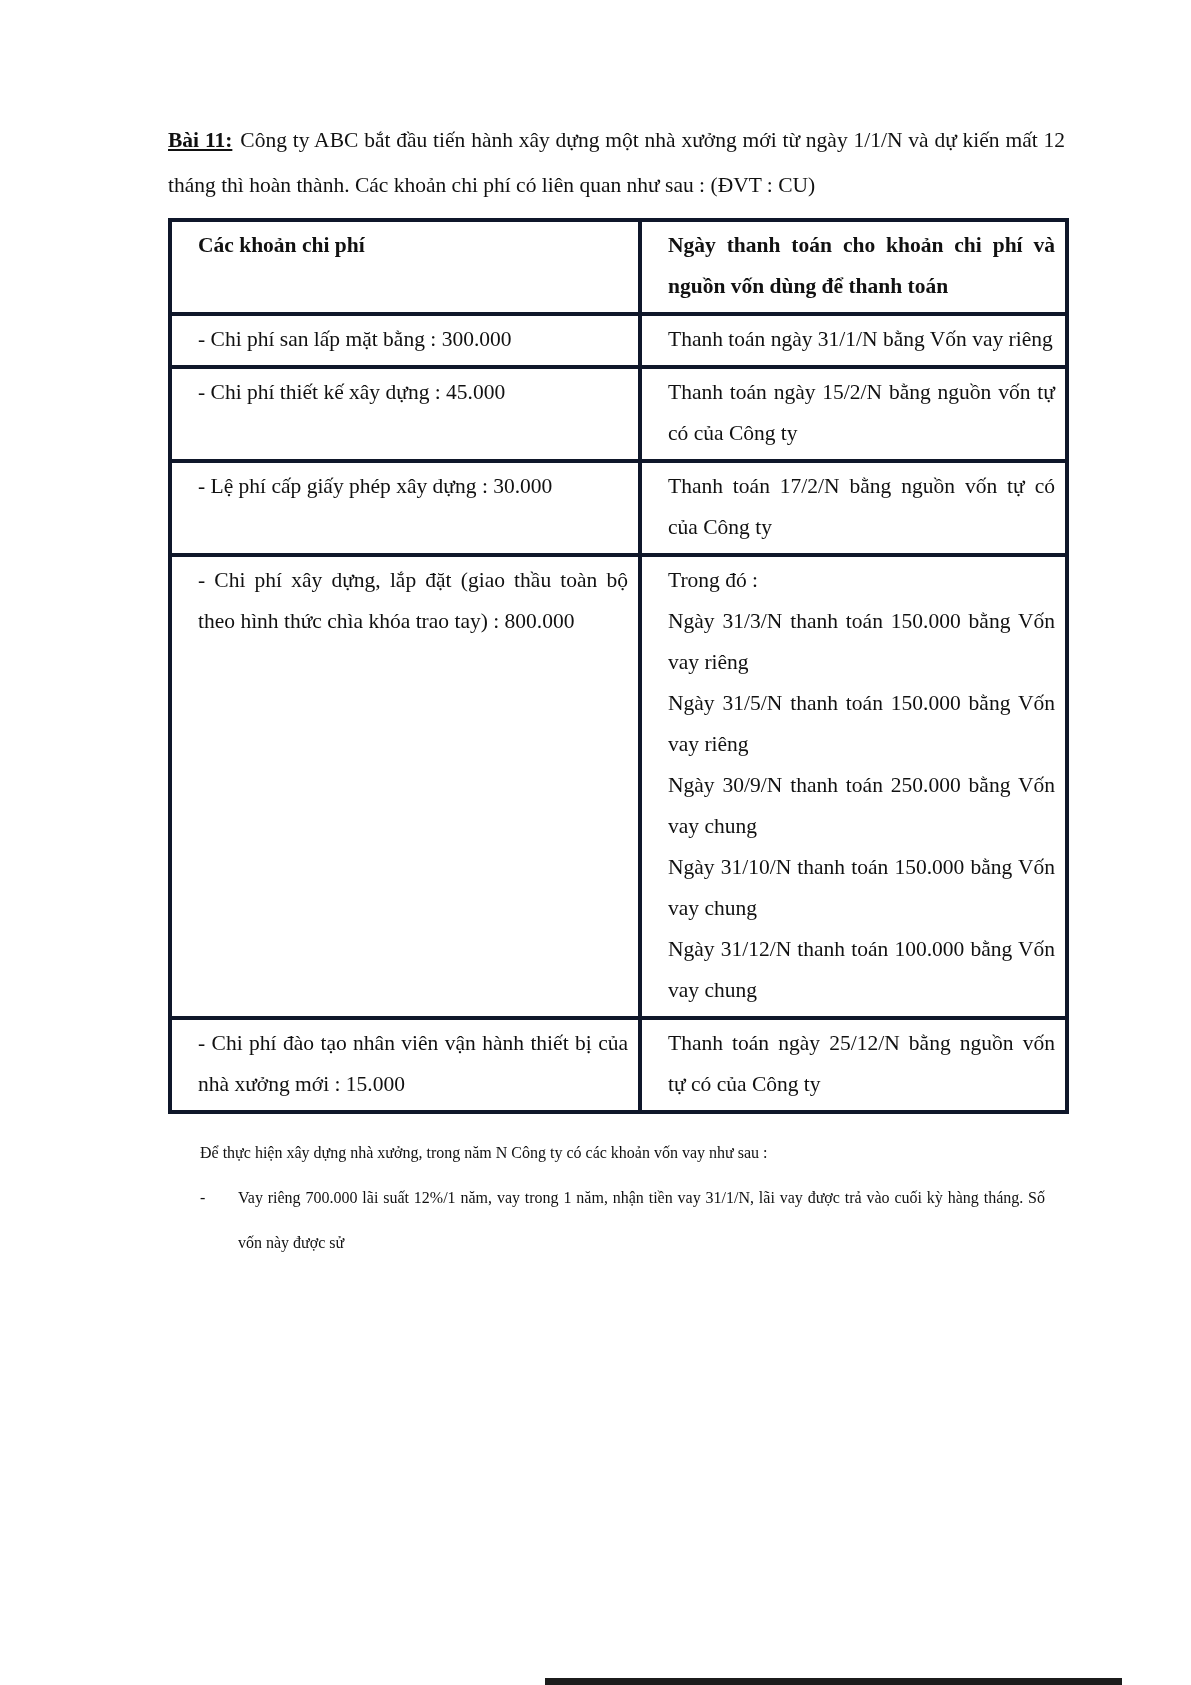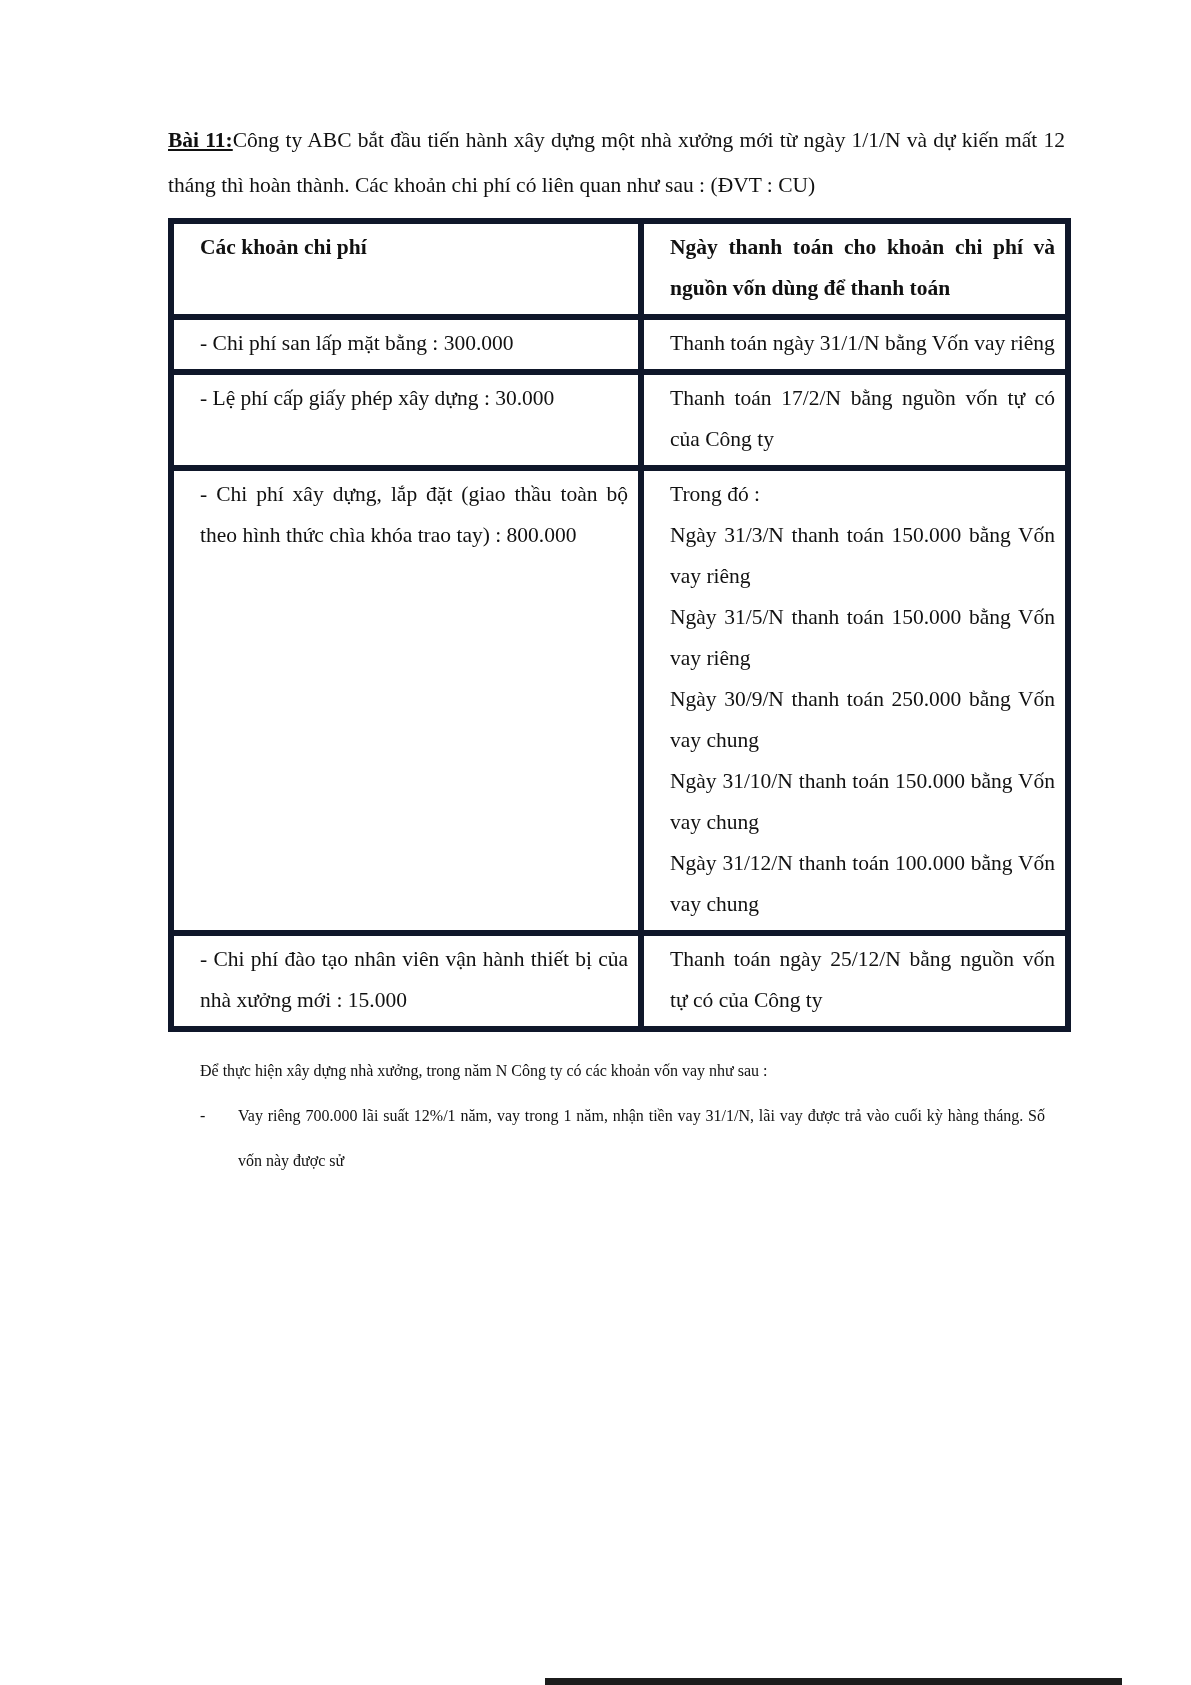--- a/index.html
+++ b/index.html
@@ -23,32 +23,33 @@
   }
   .intro {
     font-size: 21.5px;
     line-height: 45px;
     text-align: justify;
     margin: 0 0 10px 0;
   }
   .intro .bai-label {
     font-weight: bold;
     text-decoration: underline;
+    margin-right: 8px;
   }
   table.cost-table {
     border-collapse: collapse;
     width: 897px;
     table-layout: fixed;
     font-size: 21.5px;
   }
   table.cost-table col.col-left  { width: 470px; }
   table.cost-table col.col-right { width: 427px; }
   table.cost-table th,
   table.cost-table td {
-    border: 6px solid #0f172a;
+    border: 4px solid #0f172a;
     vertical-align: top;
     padding: 3px 10px 5px 26px;
     line-height: 41px;
     text-align: justify;
   }
   table.cost-table th {
     font-weight: bold;
   }
   td p, th p {
     margin: 0;
@@ -102,20 +103,24 @@
       <tr>
         <th>Các khoản chi phí</th>
         <th>Ngày thanh toán cho khoản chi phí và nguồn vốn dùng để thanh toán</th>
       </tr>
 
       <tr>
         <td>- Chi phí san lấp mặt bằng : 300.000</td>
         <td>Thanh toán ngày 31/1/N bằng Vốn vay riêng</td>
       </tr>
 
+      <tr>
+        <td>- Chi phí thiết kế xây dựng : 45.000</td>
+        <td>Thanh toán ngày 15/2/N bằng nguồn vốn tự  có của Công ty</td>
+      </tr>
 
 
       <tr>
         <td>- Lệ phí cấp giấy phép xây dựng : 30.000</td>
         <td>Thanh toán 17/2/N bằng nguồn vốn tự có của Công ty</td>
       </tr>
 
       <tr>
         <td>- Chi phí xây dựng, lắp đặt (giao thầu toàn bộ theo hình thức chìa khóa trao tay) : 800.000</td>
         <td>

